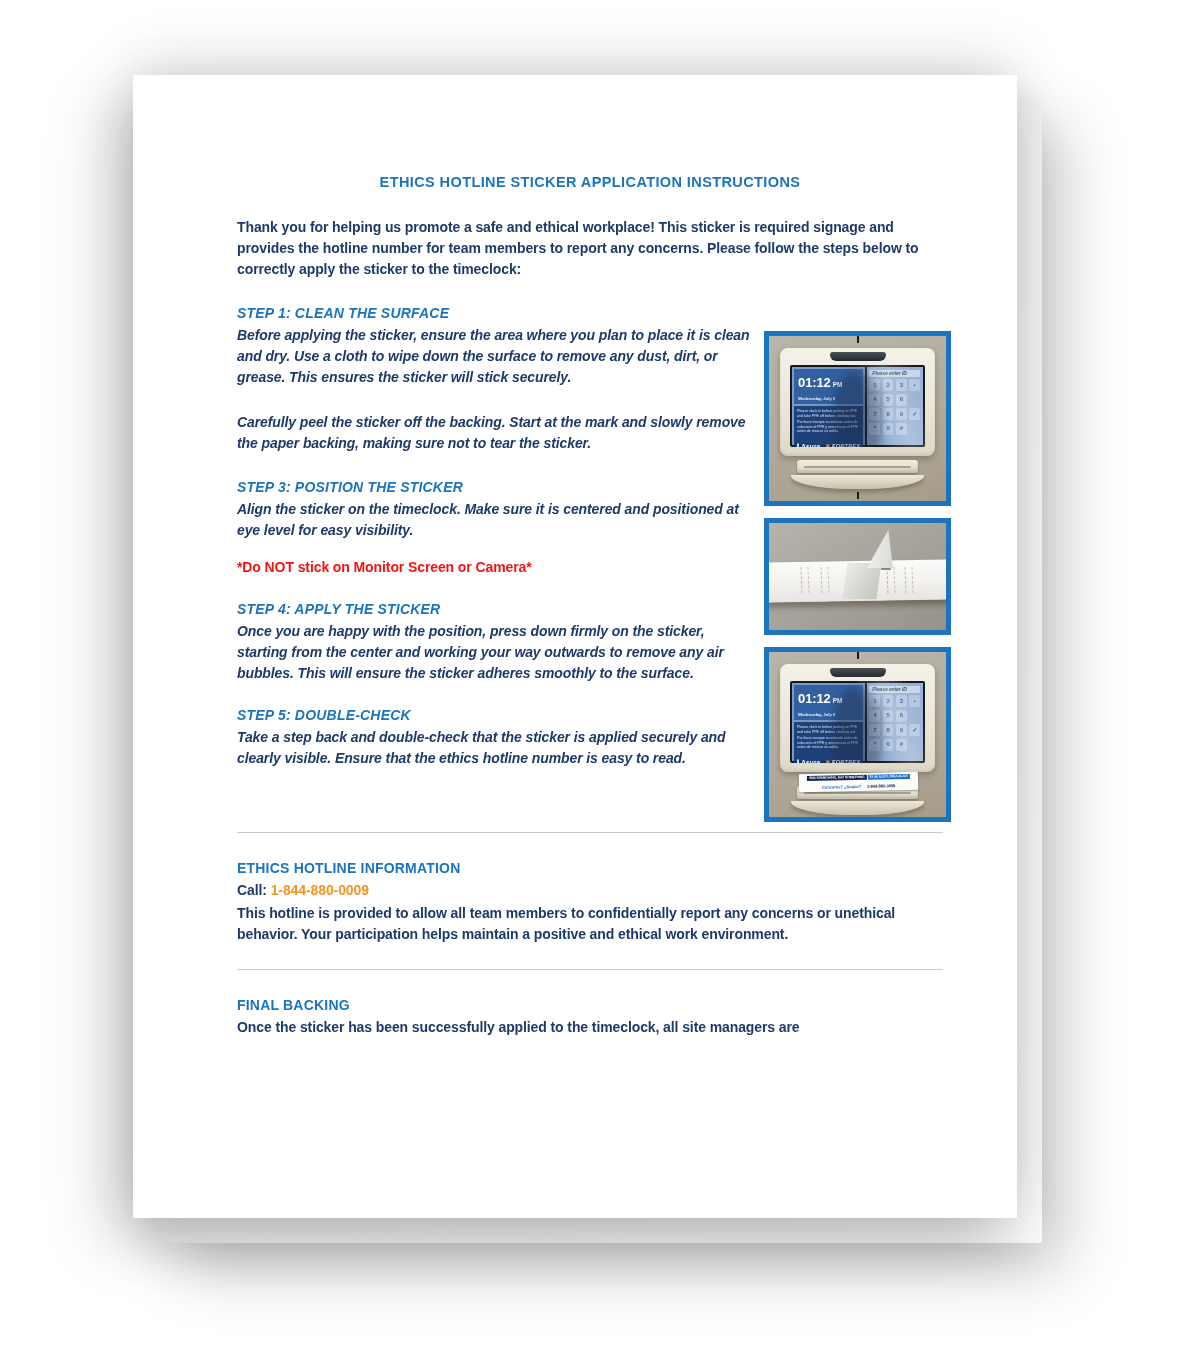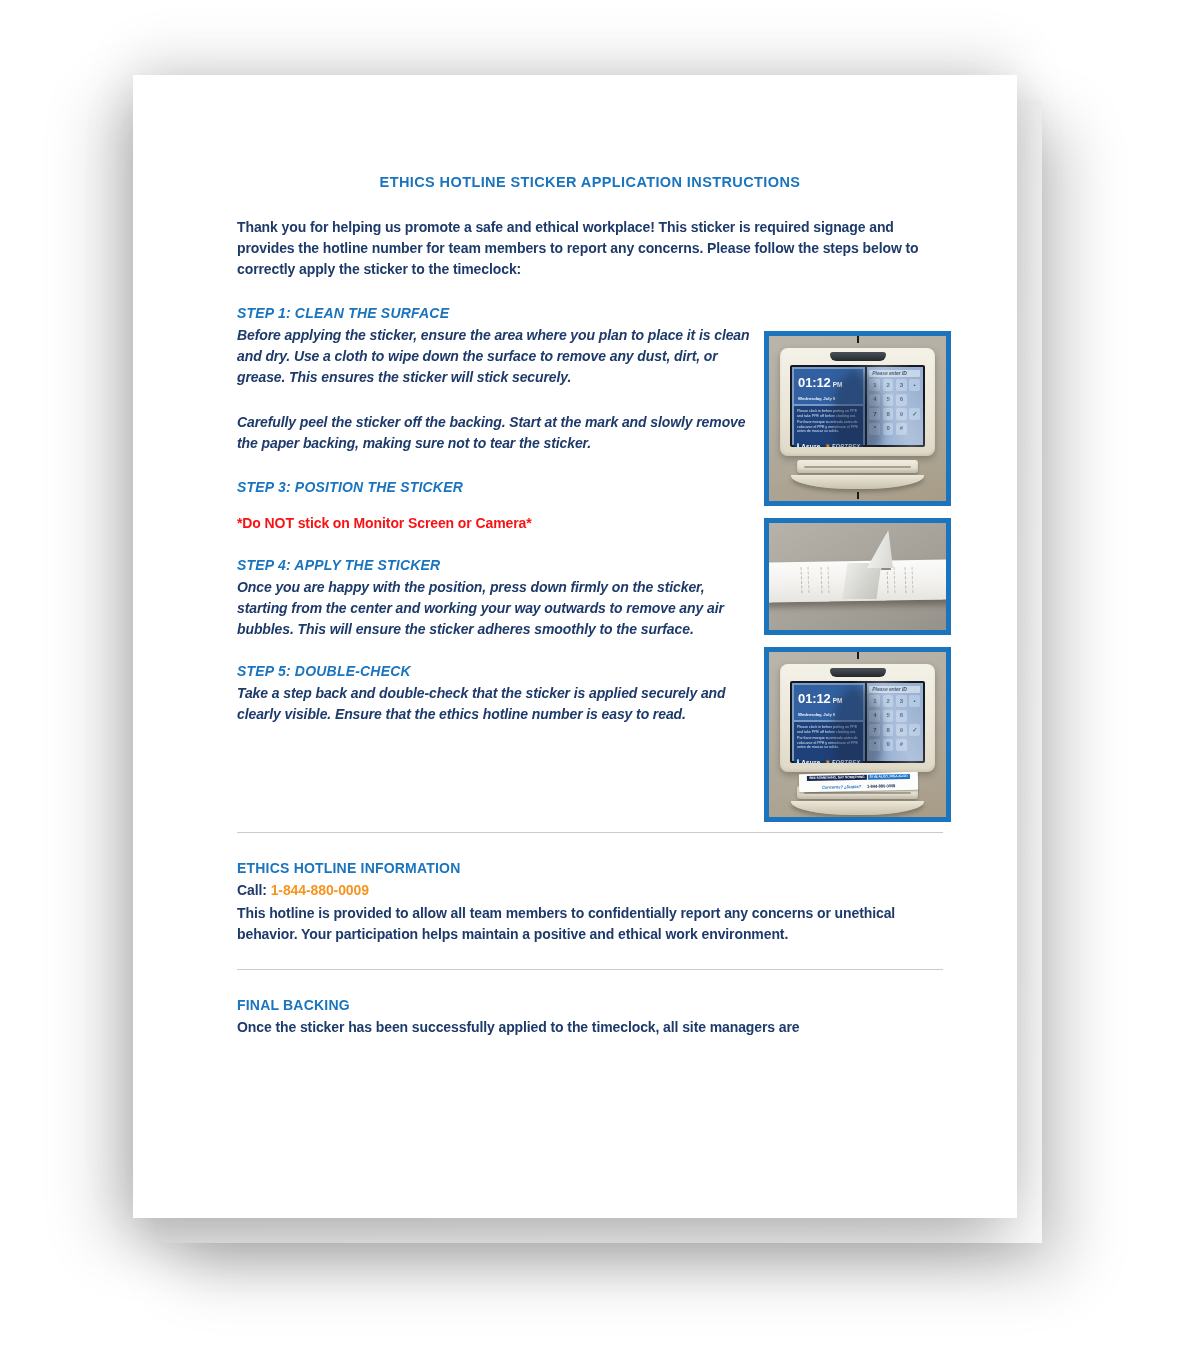--- a/index.html
+++ b/index.html
@@ -268,20 +268,21 @@
     <h2>STEP 1: CLEAN THE SURFACE</h2>
     <p>Before applying the sticker, ensure the area where you plan to place it is clean and dry. Use a cloth to wipe down the surface to remove any dust, dirt, or grease. This ensures the sticker will stick securely.</p>
   </section>
 
   <section class="step">
     <p>Carefully peel the sticker off the backing. Start at the mark and slowly remove the paper backing, making sure not to tear the sticker.</p>
   </section>
 
   <section class="step">
     <h2>STEP 3: POSITION THE STICKER</h2>
+    <p>Align the sticker on the timeclock. Make sure it is centered and positioned at eye level for easy visibility.</p>
   </section>
 
   <p class="warning"><span>*Do </span><span class="u">NOT</span><span> stick on Monitor Screen or Camera*</span></p>
 
   <section class="step mt22">
     <h2>STEP 4: APPLY THE STICKER</h2>
     <p>Once you are happy with the position, press down firmly on the sticker, starting from the center and working your way outwards to remove any air bubbles. This will ensure the sticker adheres smoothly to the surface.</p>
   </section>
 
   <section class="step mt22">

